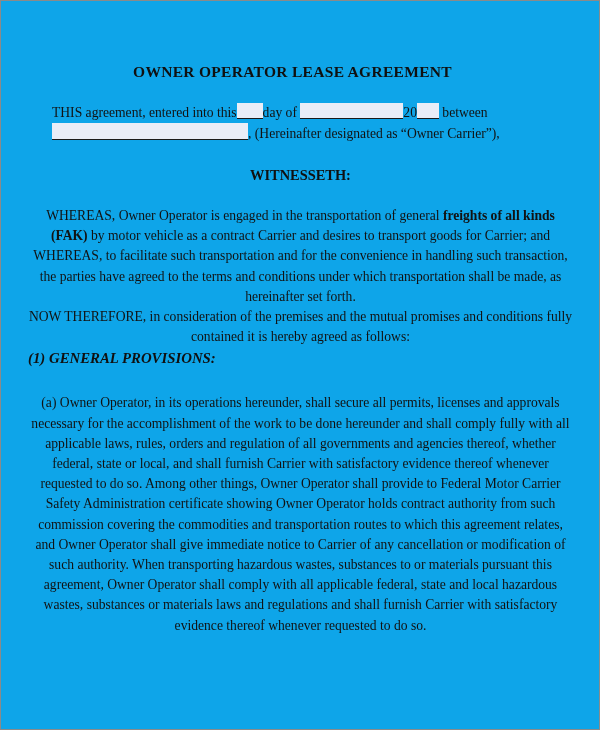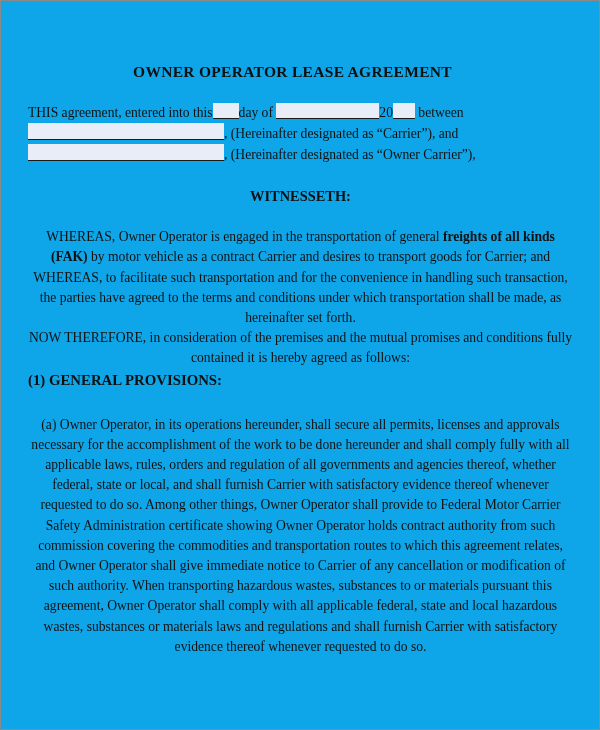--- a/index.html
+++ b/index.html
@@ -39,20 +39,21 @@
   }
   .para {
     font-size: 13.6px;
     line-height: 20.2px;
     color: #121212;
     margin: 0;
     text-align: center;
   }
   .intro-block {
     margin-top: 21px;
+    margin-left: 24px;
   }
   .intro-line {
     font-size: 13.6px;
     line-height: 20.2px;
     color: #121212;
     white-space: nowrap;
   }
   
   .blank {
     display: inline-block;
@@ -79,43 +80,41 @@
   }
   .whereas-block {
     margin-top: 21px;
   }
   .nowtherefore-block {
     margin-top: 0px;
   }
   .provisions-heading {
     margin-top: 1px;
     font-size: 14.8px;
+    font-style: italic;
   }
   .provisions-body {
     margin-top: 25px;
   }
   b, .b { font-weight: bold; }
 </style>
 </head>
 <body>
 
 <div class="page">
   <div class="doc-body">
 
     <h1 class="doc-title">OWNER OPERATOR LEASE AGREEMENT</h1>
 
     <div class="intro-block">
 
       <div class="intro-line">
         <span>THIS agreement, entered into this</span><span class="blank blank-day"></span><span>day of</span> <span class="blank blank-month"></span><span>20</span><span class="blank blank-year"></span> <span>between</span>
       </div>
 
-      <div class="intro-line">
-        <span class="blank blank-party"></span><span>, (Hereinafter designated as “Carrier”), and</span>
-      </div>
 
       <div class="intro-line">
         <span class="blank blank-party"></span><span>, (Hereinafter designated as “Owner Carrier”),</span>
       </div>
 
     </div>
 
     <p class="heading-bold witnesseth">WITNESSETH:</p>
 
     <p class="para whereas-block"><span>WHEREAS, Owner Operator is engaged in the transportation of general </span><b>freights of all kinds (FAK)</b><span> by motor vehicle as a contract Carrier and desires to transport goods for Carrier; and WHEREAS, to facilitate such transportation and for the convenience in handling such transaction, the parties have agreed to the terms and conditions under which transportation shall be made, as hereinafter set forth.</span></p>

